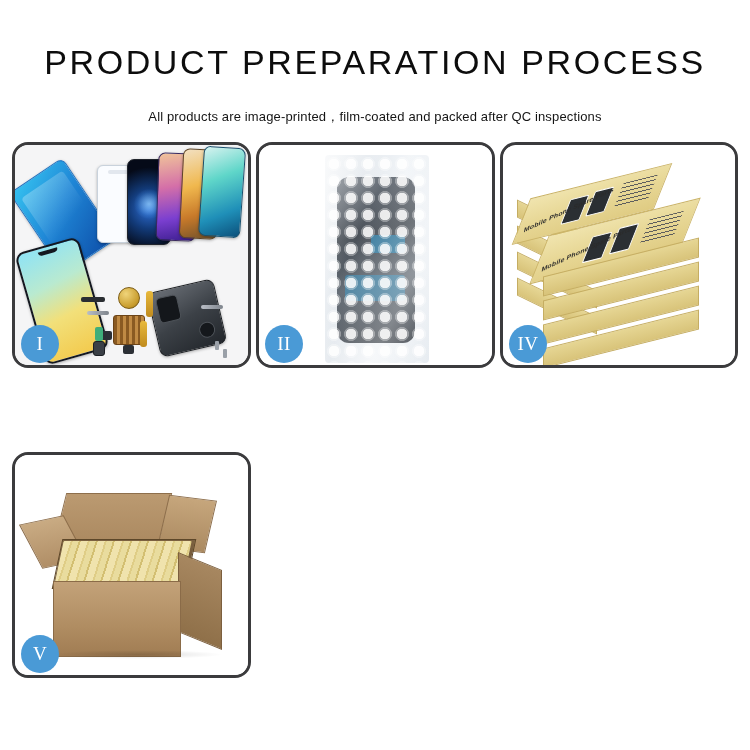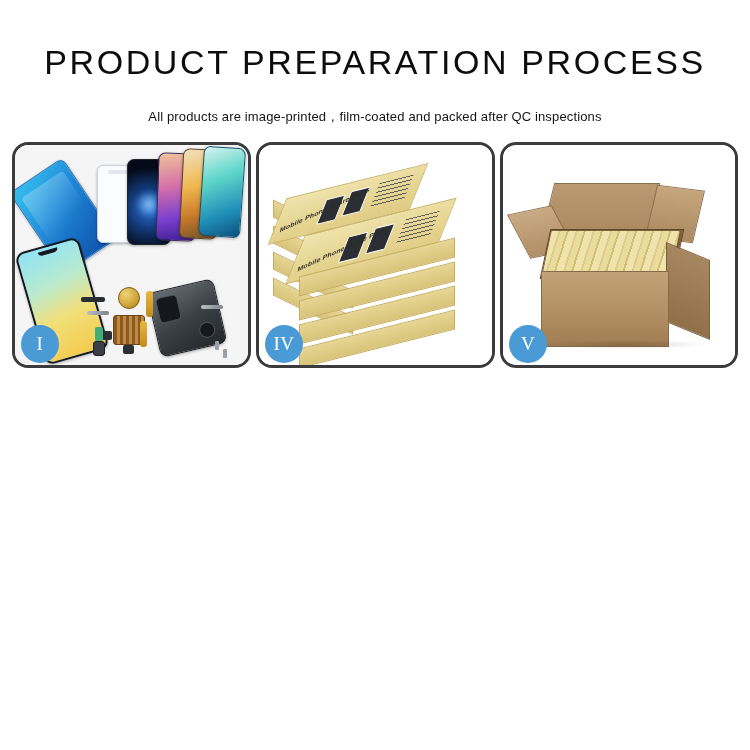--- a/index.html
+++ b/index.html
@@ -424,20 +424,32 @@
       <div class="prt cam" style="left:78px;  top:196px;"></div>
       <div class="prt grn" style="left:80px;  top:182px;"></div>
       <div class="prt wire" style="left:72px;  top:166px;"></div>
       <div class="prt scr" style="left:200px; top:196px;"></div>
       <div class="prt scr" style="left:208px; top:204px;"></div>
       <div class="prt wire" style="left:186px; top:160px;"></div>
     </div>
     <div class="badge">I</div>
   </div>
 
+  <div class="panel">
+    <div class="panel-inner p2">
+      <div class="bw-sheet">
+        <div class="bw-item"></div>
+        <div class="bw-blue1"></div>
+        <div class="bw-blue2"></div>
+      </div>
+      <div class="bw-bubbles"></div>
+      <div class="bw-gloss"></div>
+    </div>
+    <div class="badge">II</div>
+  </div>
 
 
   <div class="panel">
     <div class="panel-inner p4">
 
       <div class="stk-side" style="left:14px;  top:74px;  width:78px; height:16px; transform:skewY(26deg);"></div>
       <div class="stk-side" style="left:14px;  top:100px; width:78px; height:16px; transform:skewY(26deg);"></div>
       <div class="stk-side" style="left:14px;  top:126px; width:78px; height:16px; transform:skewY(26deg);"></div>
       <div class="stk-side" style="left:14px;  top:152px; width:78px; height:16px; transform:skewY(26deg);"></div>
 

